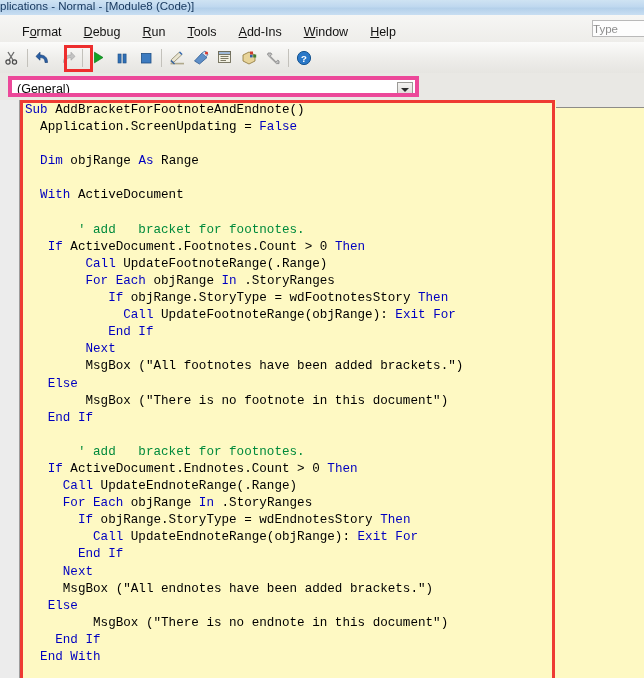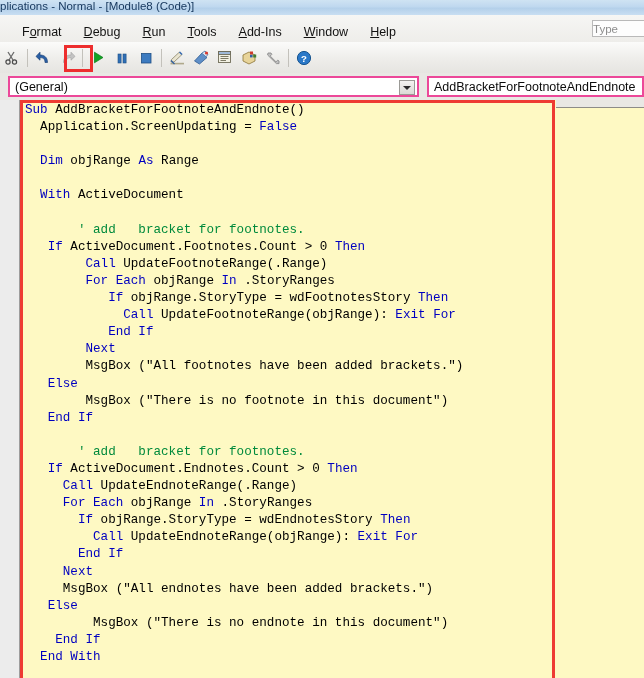--- a/index.html
+++ b/index.html
@@ -162,21 +162,21 @@
     position: absolute;
     left: 0; top: 73px;
     width: 644px; height: 27px;
     background: #e9e8e4;
   }
   .combo {
     position: absolute;
     top: 3px;
     height: 21px;
     background: #ffffff;
-    border: 2px solid #ec4899;
+    border: 4px solid #ec4899;
     box-sizing: border-box;
     font-size: 12.5px;
     color: #0c0c0c;
     line-height: 19px;
     padding-left: 5px;
     white-space: nowrap;
     overflow: hidden;
   }
   #combo-general { left: 8px; width: 411px; }
   #combo-proc { left: 427px; width: 217px; }
@@ -379,23 +379,20 @@
     <div class="posbox-grip"></div>
   </div>
 
   <div class="redbox-run"></div>
 
   <div class="comborow">
     <div class="combo" id="combo-general">
       <span>(General)</span>
       <span class="combo-arrow"></span>
     </div>
-    <div class="combo" id="combo-proc">
-      <span>AddBracketForFootnoteAndEndnote</span>
-    </div>
   </div>
 
   <div class="codepane">
     <div class="code-margin"></div>
     <div class="code-text" id="code-text"><div class="code-line"><span class="kw">Sub </span><span class="id">AddBracketForFootnoteAndEndnote()</span></div><div class="code-line"><span class="id">  Application.ScreenUpdating = </span><span class="kw">False</span></div><div class="code-line"> </div><div class="code-line"><span class="kw">  Dim </span><span class="id">objRange </span><span class="kw">As </span><span class="id">Range</span></div><div class="code-line"> </div><div class="code-line"><span class="kw">  With </span><span class="id">ActiveDocument</span></div><div class="code-line"> </div><div class="code-line"><span class="cmt">       ' add   bracket for footnotes.</span></div><div class="code-line"><span class="kw">   If </span><span class="id">ActiveDocument.Footnotes.Count &gt; 0 </span><span class="kw">Then</span></div><div class="code-line"><span class="kw">        Call </span><span class="id">UpdateFootnoteRange(.Range)</span></div><div class="code-line"><span class="kw">        For Each </span><span class="id">objRange </span><span class="kw">In </span><span class="id">.StoryRanges</span></div><div class="code-line"><span class="kw">           If </span><span class="id">objRange.StoryType = wdFootnotesStory </span><span class="kw">Then</span></div><div class="code-line"><span class="kw">             Call </span><span class="id">UpdateFootnoteRange(objRange): </span><span class="kw">Exit For</span></div><div class="code-line"><span class="kw">           End If</span></div><div class="code-line"><span class="kw">        Next</span></div><div class="code-line"><span class="id">        MsgBox ("All footnotes have been added brackets.")</span></div><div class="code-line"><span class="kw">   Else</span></div><div class="code-line"><span class="id">        MsgBox ("There is no footnote in this document")</span></div><div class="code-line"><span class="kw">   End If</span></div><div class="code-line"> </div><div class="code-line"><span class="cmt">       ' add   bracket for footnotes.</span></div><div class="code-line"><span class="kw">   If </span><span class="id">ActiveDocument.Endnotes.Count &gt; 0 </span><span class="kw">Then</span></div><div class="code-line"><span class="kw">     Call </span><span class="id">UpdateEndnoteRange(.Range)</span></div><div class="code-line"><span class="kw">     For Each </span><span class="id">objRange </span><span class="kw">In </span><span class="id">.StoryRanges</span></div><div class="code-line"><span class="kw">       If </span><span class="id">objRange.StoryType = wdEndnotesStory </span><span class="kw">Then</span></div><div class="code-line"><span class="kw">         Call </span><span class="id">UpdateEndnoteRange(objRange): </span><span class="kw">Exit For</span></div><div class="code-line"><span class="kw">       End If</span></div><div class="code-line"><span class="kw">     Next</span></div><div class="code-line"><span class="id">     MsgBox ("All endnotes have been added brackets.")</span></div><div class="code-line"><span class="kw">   Else</span></div><div class="code-line"><span class="id">         MsgBox ("There is no endnote in this document")</span></div><div class="code-line"><span class="kw">    End If</span></div><div class="code-line"><span class="kw">  End With</span></div><div class="code-line"> </div></div>
   </div>
 
   <div class="code-top-strip"></div>
 
   <div class="code-redbox"></div>

